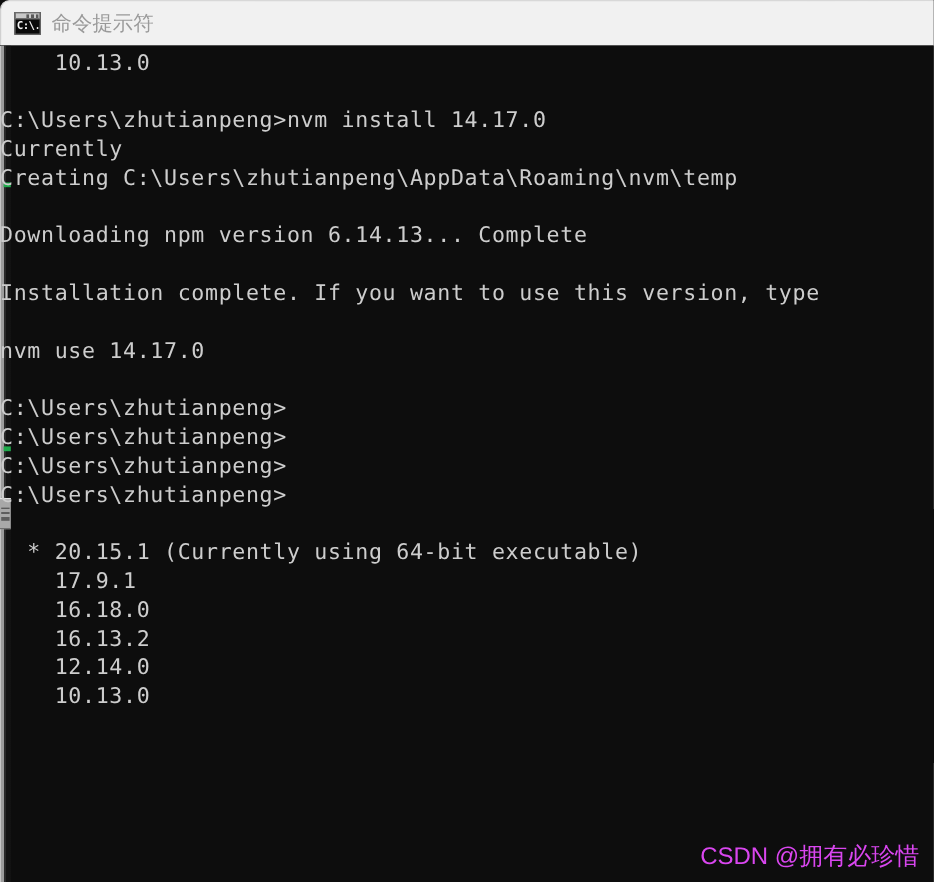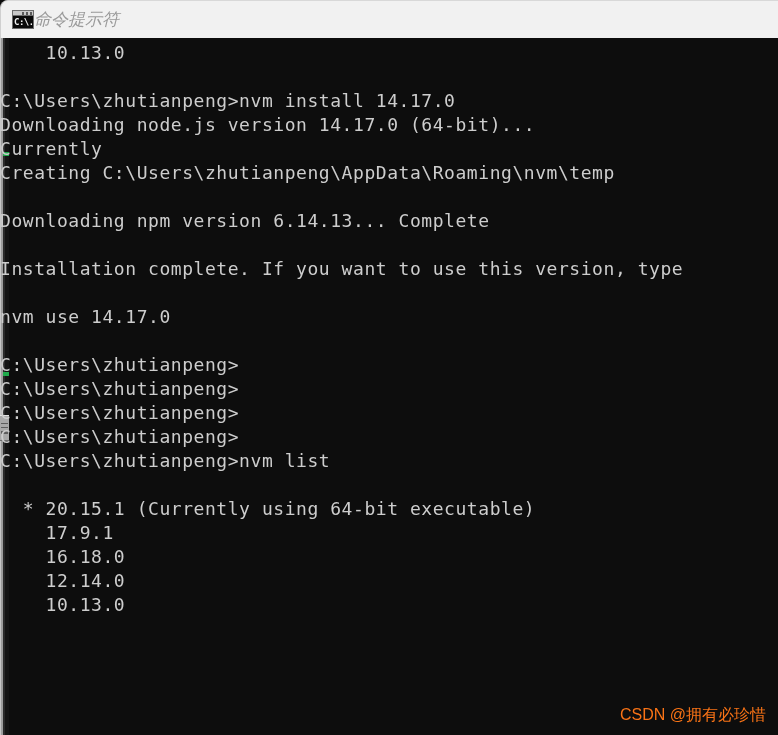--- a/index.html
+++ b/index.html
@@ -80,26 +80,26 @@
     font-size: 9px;
     line-height: 11px;
     letter-spacing: -0.5px;
     font-weight: bold;
     text-align: left;
     white-space: nowrap;
     overflow: hidden;
   }
 
   #title-text {
+    margin-left: 9px;
     font-family: "Liberation Sans", sans-serif;
     font-size: 17px;
     line-height: 19px;
     color: #9a9a9a;
     white-space: nowrap;
-    font-style: italic;
   }
 
   
   #console {
     position: absolute;
     left: 0;
     top: 38px;
     width: 778px;
     height: 697px;
     background: #0d0d0d;
@@ -167,23 +167,23 @@
     text-indent: 0;
   }
   .line.blank { color: transparent; }
 
   
   #watermark {
     position: absolute;
     right: 12px;
     bottom: 12px;
     font-family: "Liberation Sans", sans-serif;
-    font-size: 16px;
+    font-size: 20px;
     line-height: 17px;
-    color: #f97316;
+    color: #d946ef;
     white-space: pre;
   }
 </style>
 </head>
 <body>
 
 <div id="window">
 
   <div id="titlebar">
     <div id="cmd-icon">
@@ -199,39 +199,38 @@
     <div id="gutter">
       <div class="gutter-mark" style="top:114px"></div>
       <div class="gutter-mark" style="top:334px"></div>
       <div id="gutter-grabber" style="top:377px"></div>
     </div>
 
     <div id="screen">
         <div class="line">    10.13.0</div>
         <div class="line blank"> </div>
         <div class="line">C:\Users\zhutianpeng&gt;nvm install 14.17.0</div>
-        <div class="line">Downloading node.js version 14.17.0 (64-bit)...</div>
         <div class="line">Currently</div>
         <div class="line">Creating C:\Users\zhutianpeng\AppData\Roaming\nvm\temp</div>
         <div class="line blank"> </div>
         <div class="line">Downloading npm version 6.14.13... Complete</div>
         <div class="line blank"> </div>
         <div class="line">Installation complete. If you want to use this version, type</div>
         <div class="line blank"> </div>
         <div class="line">nvm use 14.17.0</div>
         <div class="line blank"> </div>
         <div class="line">C:\Users\zhutianpeng&gt;</div>
         <div class="line">C:\Users\zhutianpeng&gt;</div>
         <div class="line">C:\Users\zhutianpeng&gt;</div>
         <div class="line">C:\Users\zhutianpeng&gt;</div>
-        <div class="line">C:\Users\zhutianpeng&gt;nvm list</div>
         <div class="line blank"> </div>
         <div class="line">  * 20.15.1 (Currently using 64-bit executable)</div>
         <div class="line">    17.9.1</div>
         <div class="line">    16.18.0</div>
+        <div class="line">    16.13.2</div>
         <div class="line">    12.14.0</div>
         <div class="line">    10.13.0</div>
       </div>
 
     <div id="watermark">CSDN @拥有必珍惜</div>
   </div>
 
 </div>
 
 </body></html>

